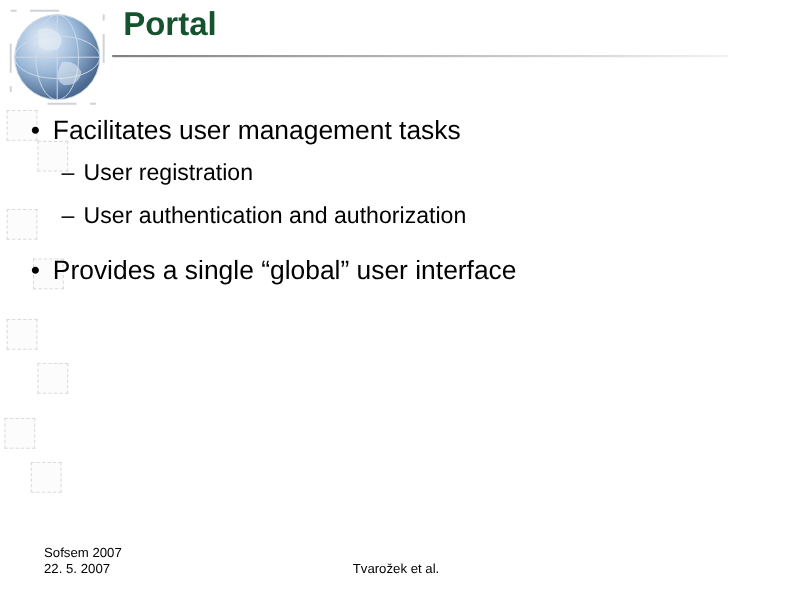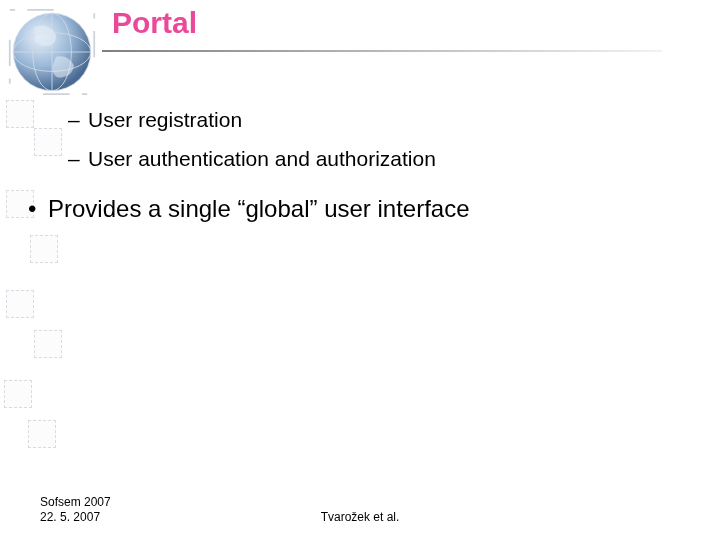--- a/index.html
+++ b/index.html
@@ -21,21 +21,21 @@
   .header {
     position: absolute;
     top: 6px;
     left: 112px;
     right: 20px;
     height: 60px;
   }
   .title {
     font-size: 30px;
     font-weight: bold;
-    color: #ec4899;
+    color: #14532d;
     margin-bottom: 2px;
   }
   .title-underline {
     height: 2px;
     width: 560px;
     background: linear-gradient(to right, rgba(0,0,0,0.5), rgba(0,0,0,0.05));
     position: absolute;
     top: 44px;
     left: -10px;
   }
@@ -46,21 +46,21 @@
     right: 28px;
     color: #000;
   }
   .bullet1 {
     font-size: 24px;
     margin-top: 10px;
     margin-bottom: 10px;
   }
   .bullet2 {
     font-size: 21px;
-    margin-left: 40px;
+    margin-left: 28px;
     margin-top: 12px;
     margin-bottom: 12px;
     line-height: 1.28;
   }
   .dot { display: inline-block; width: 20px; }
   .dash { display: inline-block; width: 20px; }
   .footer {
     position: absolute;
     bottom: 14px;
     left: 0;
@@ -135,20 +135,23 @@
   <div class="wm-box" style="left:4px; top:320px;"></div>
   <div class="wm-box" style="left:28px; top:360px;"></div>
 </div>
 
 <div class="header">
   <div class="title">Portal</div>
   <div class="title-underline"></div>
 </div>
 
 <div class="body">
+  <div class="bullet1">
+    <span class="dot">•</span><span>Facilitates user management tasks</span>
+  </div>
   <div class="bullet2">
     <span class="dash">–</span><span>User registration</span>
   </div>
   <div class="bullet2">
     <span class="dash">–</span><span>User authentication and authorization</span>
   </div>
 
   <div class="bullet1" style="margin-top:22px;">
     <span class="dot">•</span><span>Provides a single “global” user interface</span>
   </div>

